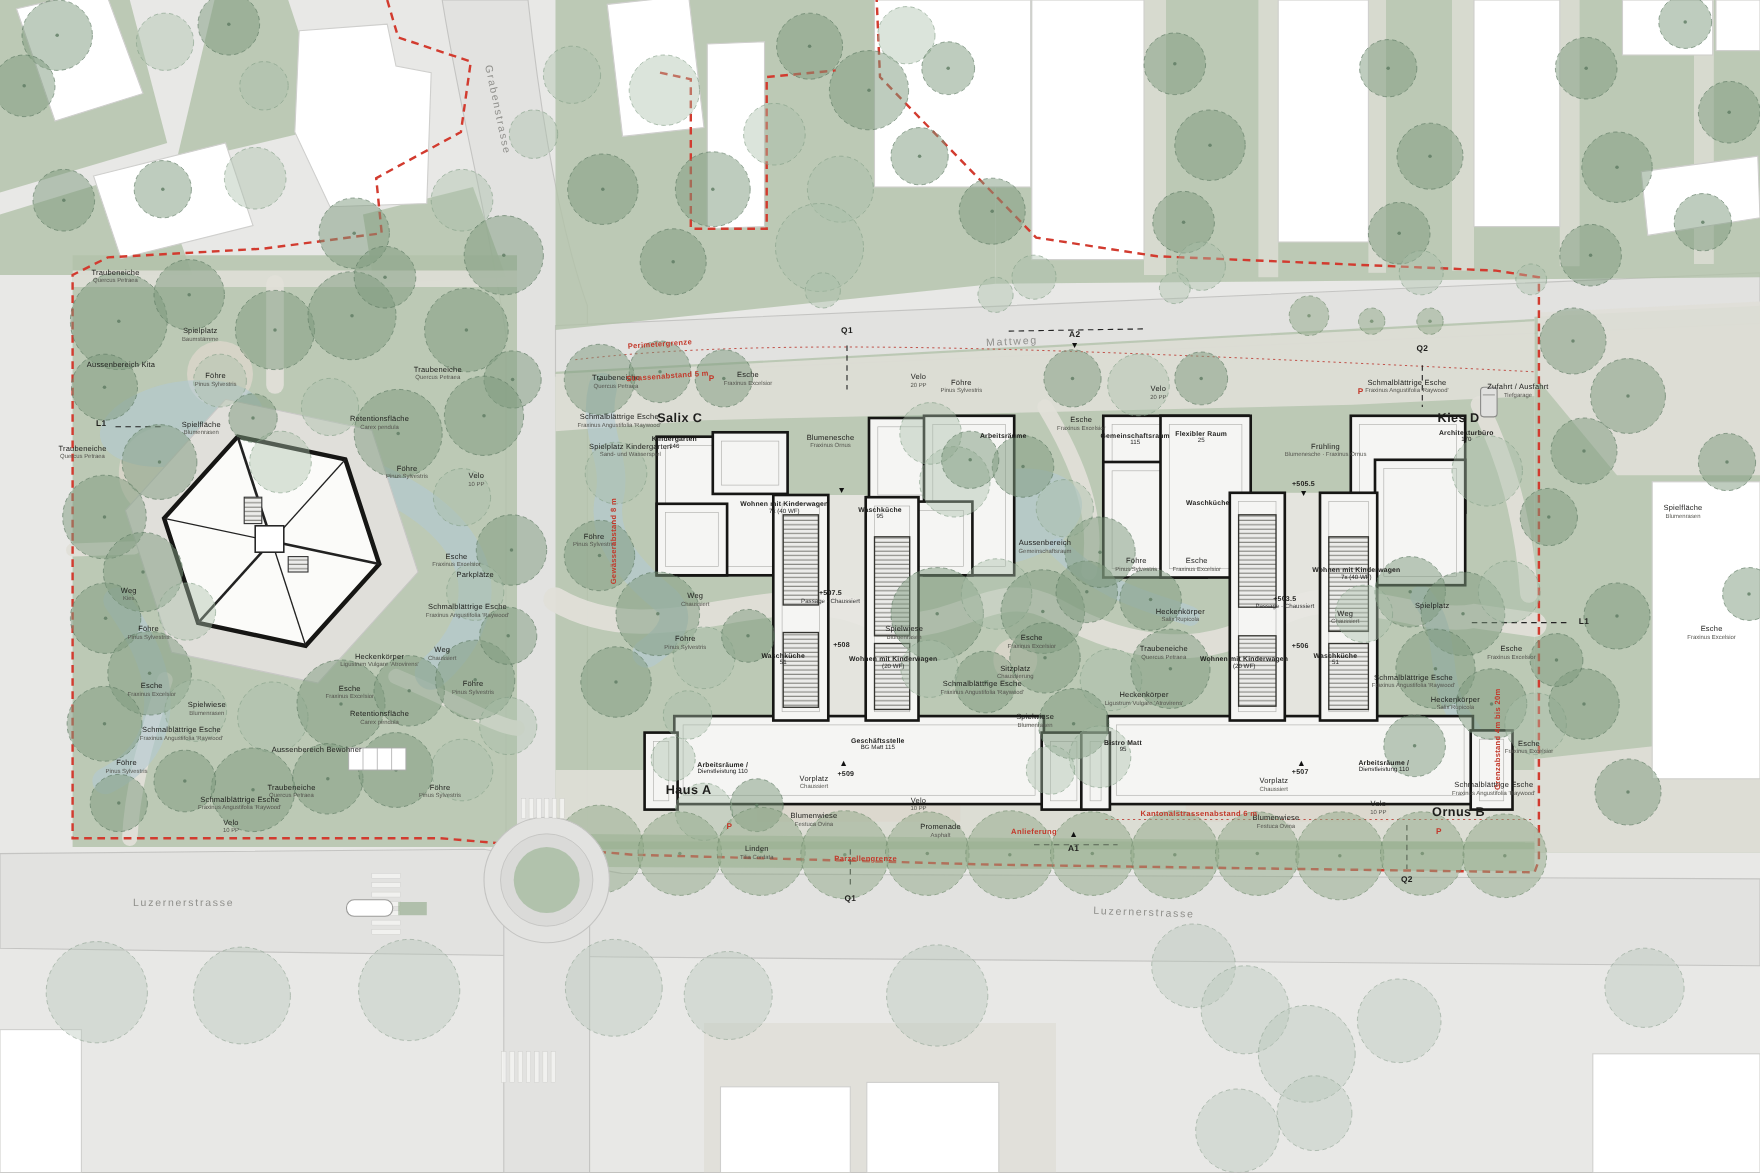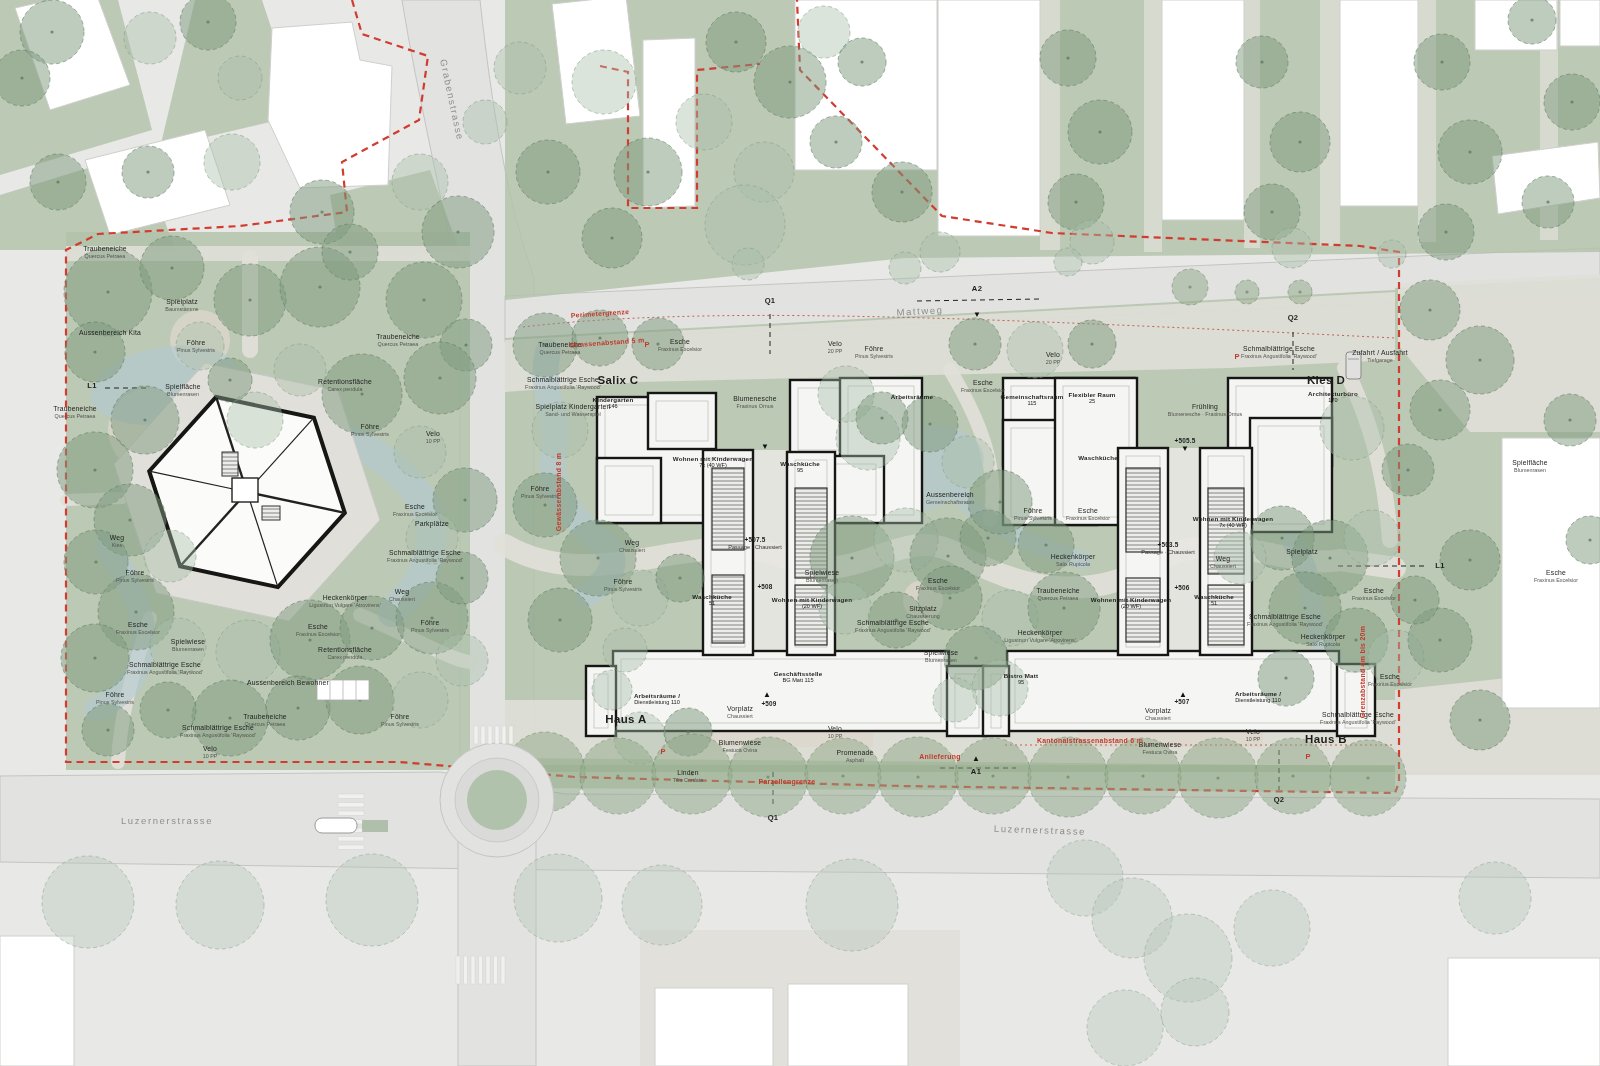--- a/index.html
+++ b/index.html
@@ -845,21 +845,21 @@
       <div class="lbl haus" style="left: 618px; top: 381px; transform: translate(-50%, -50%) rotate(0deg);">
         <span class="t">Salix C</span>
       </div>
       <div class="lbl haus" style="left: 1326px; top: 381px; transform: translate(-50%, -50%) rotate(0deg);">
         <span class="t">Kies D</span>
       </div>
       <div class="lbl haus" style="left: 626px; top: 720px; transform: translate(-50%, -50%) rotate(0deg);">
         <span class="t">Haus A</span>
       </div>
       <div class="lbl haus" style="left: 1326px; top: 740px; transform: translate(-50%, -50%) rotate(0deg);">
-        <span class="t">Haus B</span>
+        <span class="t">Ornus B</span>
       </div>
       <div class="lbl street" style="left: 452px; top: 100px; transform: translate(-50%, -50%) rotate(78deg);">
         <span class="t">Grabenstrasse</span>
       </div>
       <div class="lbl street" style="left: 920px; top: 311px; transform: translate(-50%, -50%) rotate(-3deg);">
         <span class="t">Mattweg</span>
       </div>
       <div class="lbl street" style="left: 167px; top: 821px; transform: translate(-50%, -50%) rotate(0deg);">
         <span class="t">Luzernerstrasse</span>
       </div>
@@ -933,21 +933,21 @@
       </div>
       <div class="lbl marker" style="left: 1279px; top: 800px; transform: translate(-50%, -50%) rotate(0deg);">
         <span class="t">Q2</span>
       </div>
       <div class="lbl marker" style="left: 92px; top: 386px; transform: translate(-50%, -50%) rotate(0deg);">
         <span class="t">L1</span>
       </div>
       <div class="lbl marker" style="left: 1440px; top: 566px; transform: translate(-50%, -50%) rotate(0deg);">
         <span class="t">L1</span>
       </div>
-      <div class="lbl marker" style="left: 977px; top: 289px; transform: translate(-50%, -50%) rotate(0deg);">
+      <div class="lbl marker" style="left: 977px; top: 305px; transform: translate(-50%, -50%) rotate(0deg);">
         <span class="t">A2</span>
       </div>
       <div class="lbl marker" style="left: 976px; top: 772px; transform: translate(-50%, -50%) rotate(0deg);">
         <span class="t">A1</span>
       </div>
       <div class="tri" style="left: 977px; top: 314px; transform: translate(-50%, -50%);">▼</div>
       <div class="tri" style="left: 976px; top: 758px; transform: translate(-50%, -50%);">▲</div>
       <div class="tri" style="left: 765px; top: 446px; transform: translate(-50%, -50%);">▼</div>
       <div class="tri" style="left: 1185px; top: 448px; transform: translate(-50%, -50%);">▼</div>
       <div class="tri" style="left: 767px; top: 694px; transform: translate(-50%, -50%);">▲</div>

